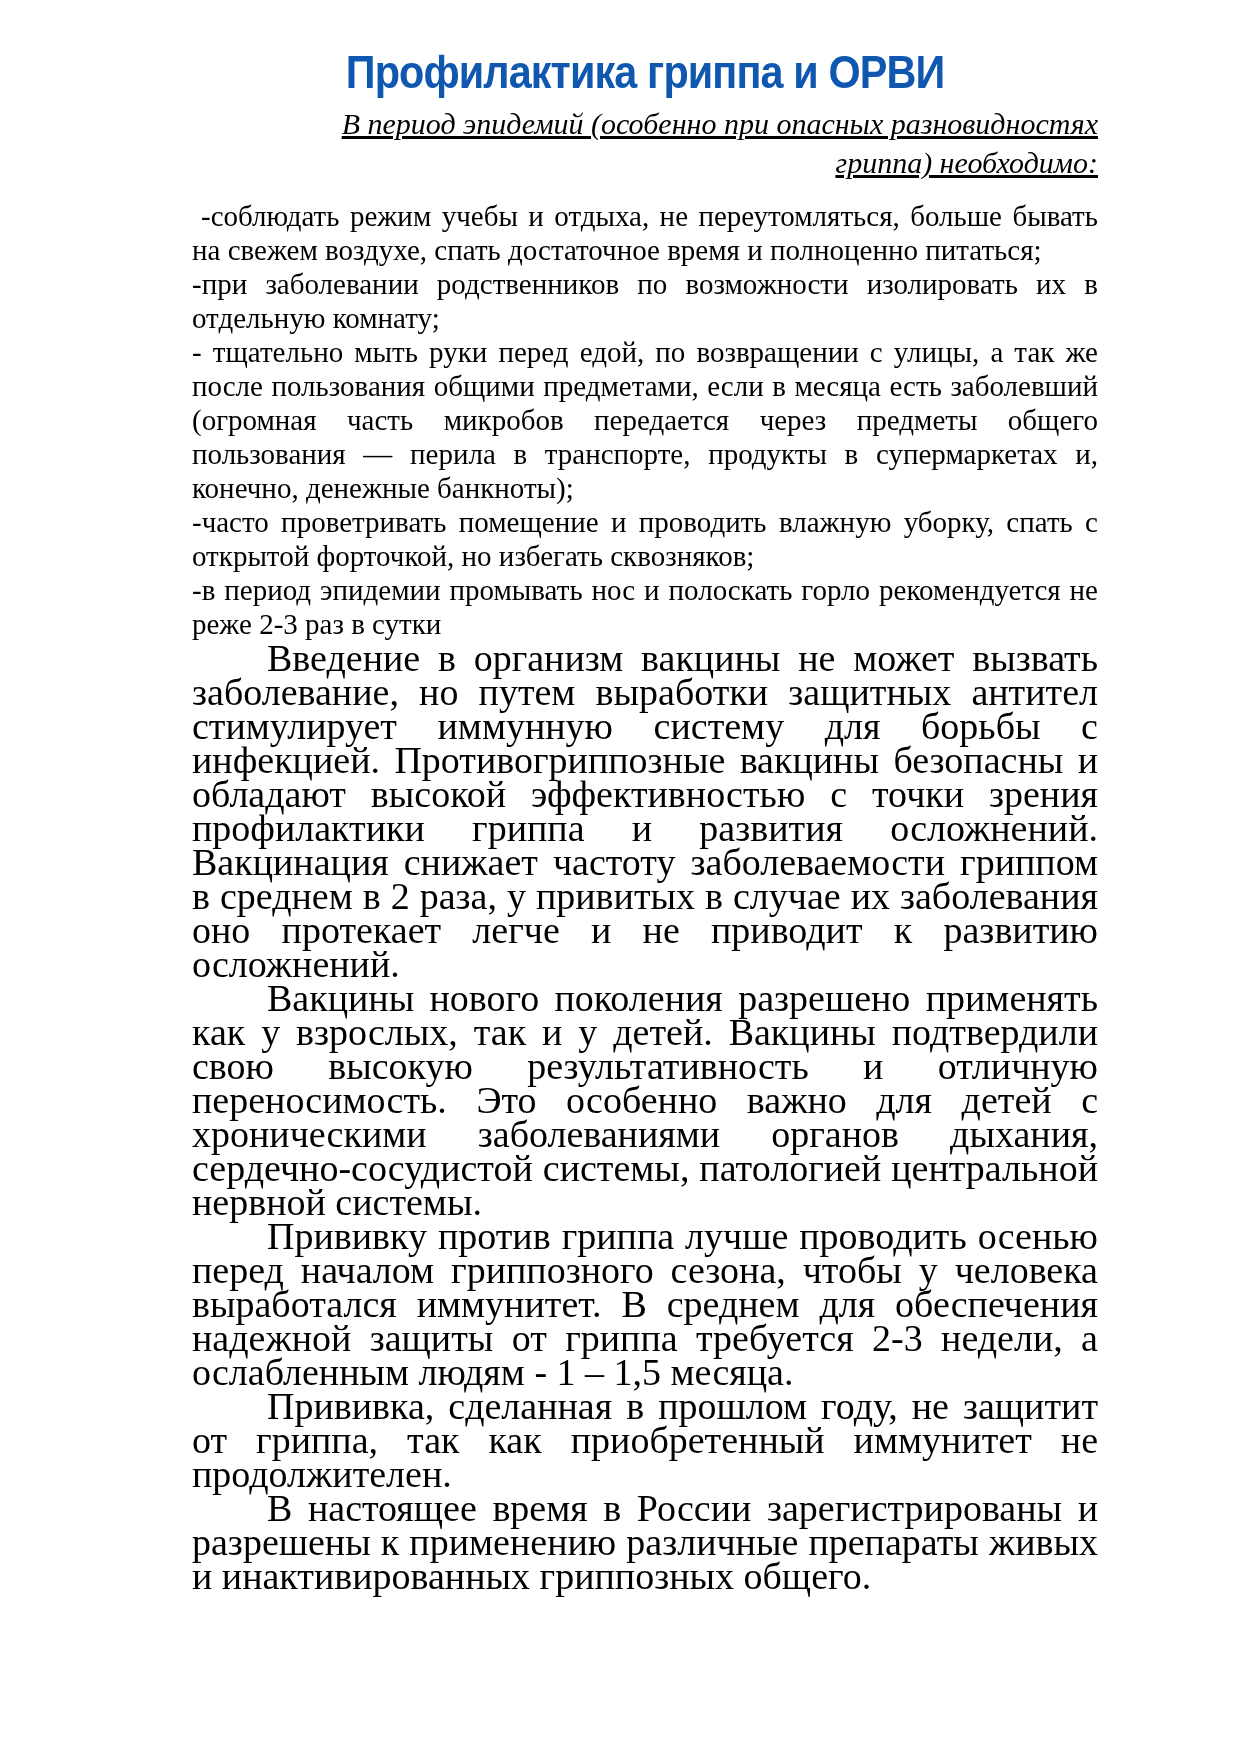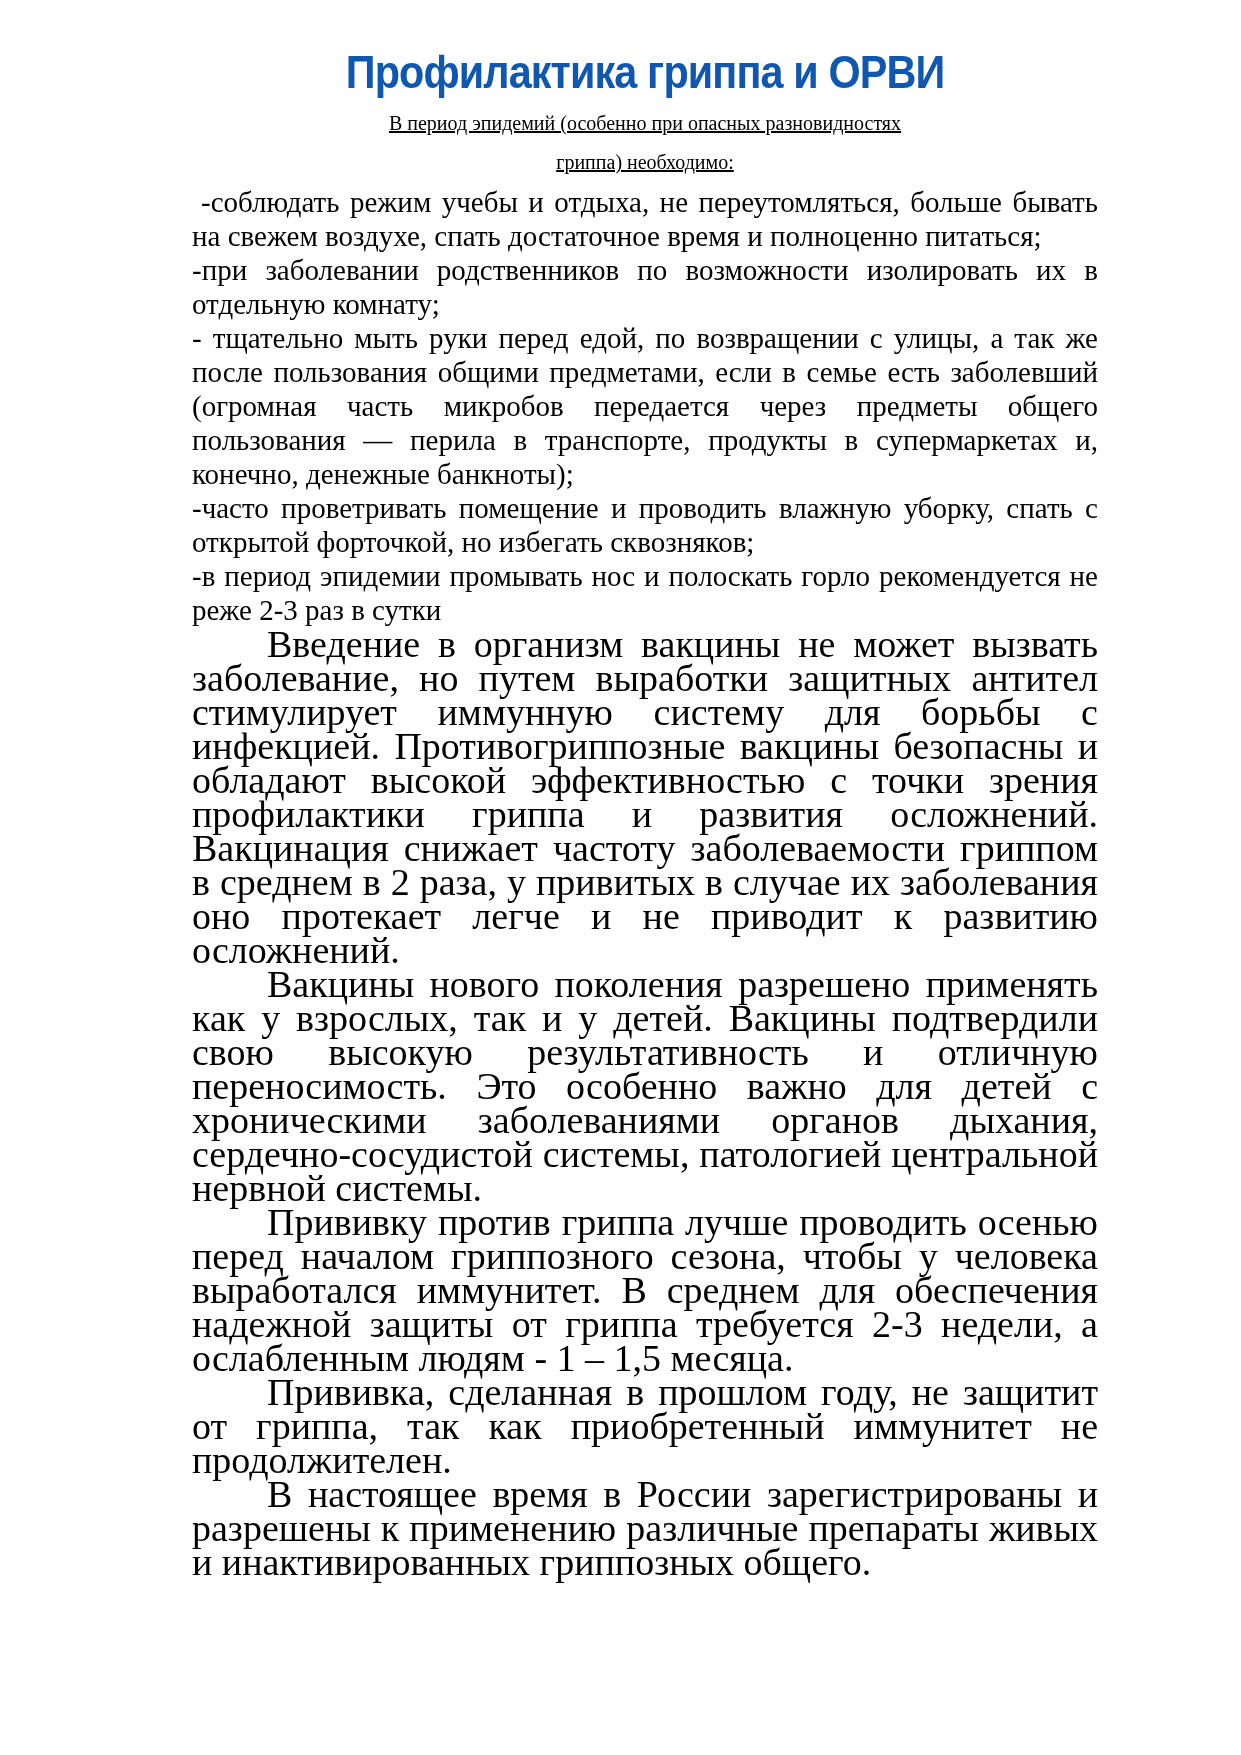--- a/index.html
+++ b/index.html
@@ -25,26 +25,27 @@
     white-space: nowrap;
   }
   .doc-title .squeeze {
     display: inline-block;
     transform: scaleX(0.88);
     transform-origin: 50% 50%;
     letter-spacing: -1px;
   }
   .subtitle {
     margin-top: 4px;
-    text-align: center;
-    font-size: 20px;
+    text-align: right;
+    font-style: italic;
+    font-size: 30px;
     line-height: 39px;
   }
   .subtitle div { text-decoration: underline; }
-  .measures { margin-top: 3px; }
+  .measures { margin-top: 17px; }
   .measures p {
     margin: 0;
     font-size: 29px;
     line-height: 34px;
     text-align: justify;
   }
   .measures p:first-child { text-indent: 9px; }
   .section-heading {
     margin: 0;
     text-align: center;
@@ -71,21 +72,21 @@
   </h1>
 
   <div class="subtitle">
     <div>В период эпидемий (особенно при опасных разновидностях</div>
     <div>гриппа) необходимо:</div>
   </div>
 
   <div class="measures">
       <p>-соблюдать режим учебы и отдыха, не переутомляться, больше бывать на свежем воздухе, спать достаточное время и полноценно питаться;</p>
       <p>-при заболевании родственников по возможности изолировать их в отдельную комнату;</p>
-      <p>- тщательно мыть руки перед едой, по возвращении с улицы, а так же после пользования общими предметами, если в семье есть заболевший (огромная часть микробов передается через предметы общего пользования — перила в транспорте, продукты в супермаркетах и, конечно, денежные банкноты);</p>
+      <p>- тщательно мыть руки перед едой, по возвращении с улицы, а так же после пользования общими предметами, если в месяца есть заболевший (огромная часть микробов передается через предметы общего пользования — перила в транспорте, продукты в супермаркетах и, конечно, денежные банкноты);</p>
       <p>-часто проветривать помещение и проводить влажную уборку, спать с открытой форточкой, но избегать сквозняков;</p>
       <p>-в период эпидемии промывать нос и полоскать горло рекомендуется не реже 2-3 раз в сутки</p>
     </div>
 
 
   <div class="paragraphs">
       <p>Введение в организм вакцины не может вызвать заболевание, но путем выработки защитных антител стимулирует иммунную систему для борьбы с инфекцией. Противогриппозные вакцины безопасны и обладают высокой эффективностью с точки зрения профилактики гриппа и развития осложнений. Вакцинация снижает частоту заболеваемости гриппом в среднем в 2 раза, у привитых в случае их заболевания оно протекает легче и не приводит к развитию осложнений.</p>
       <p>Вакцины нового поколения разрешено применять как у взрослых, так и у детей. Вакцины подтвердили свою высокую результативность и отличную переносимость. Это особенно важно для детей с хроническими заболеваниями органов дыхания, сердечно-сосудистой системы, патологией центральной нервной системы.</p>
       <p>Прививку против гриппа лучше проводить осенью перед началом гриппозного сезона, чтобы у человека выработался иммунитет. В среднем для обеспечения надежной защиты от гриппа требуется 2-3 недели, а ослабленным людям - 1 – 1,5 месяца.</p>
       <p>Прививка, сделанная в прошлом году, не защитит от гриппа, так как приобретенный иммунитет не продолжителен.</p>

